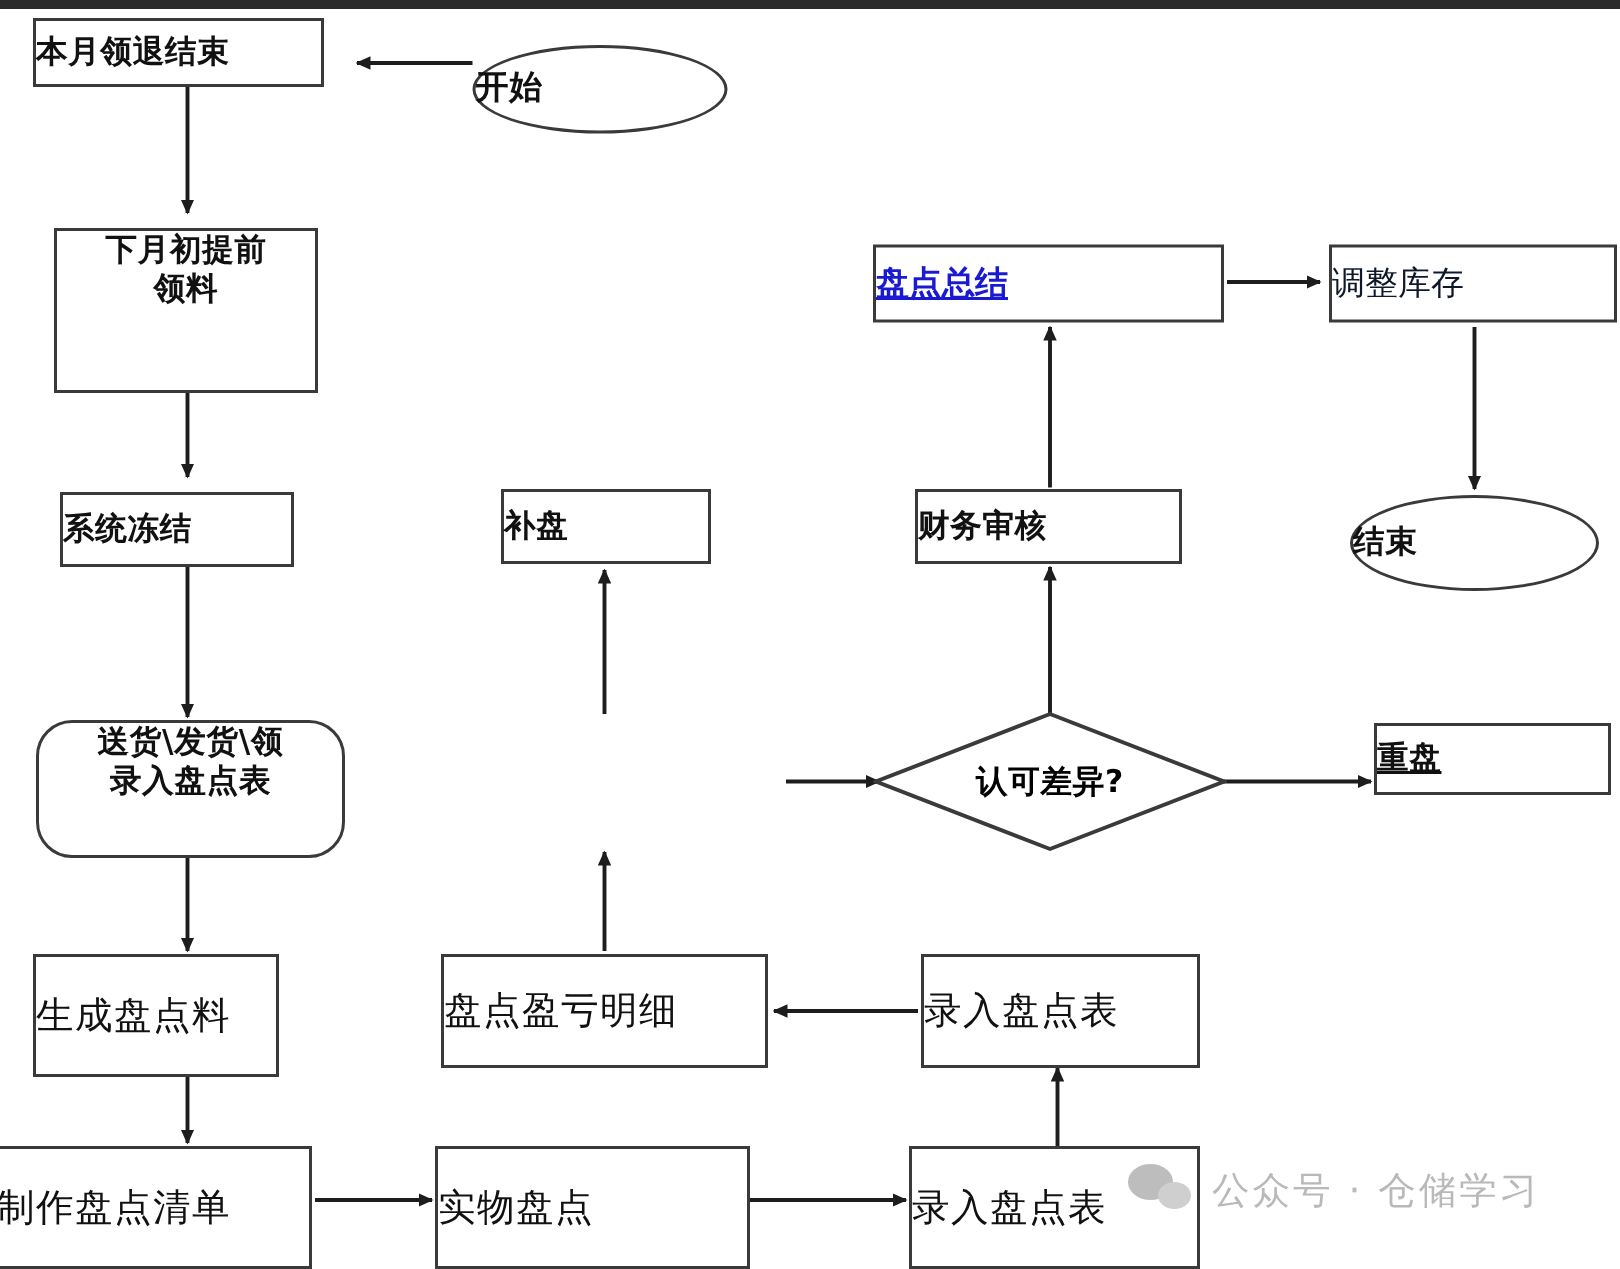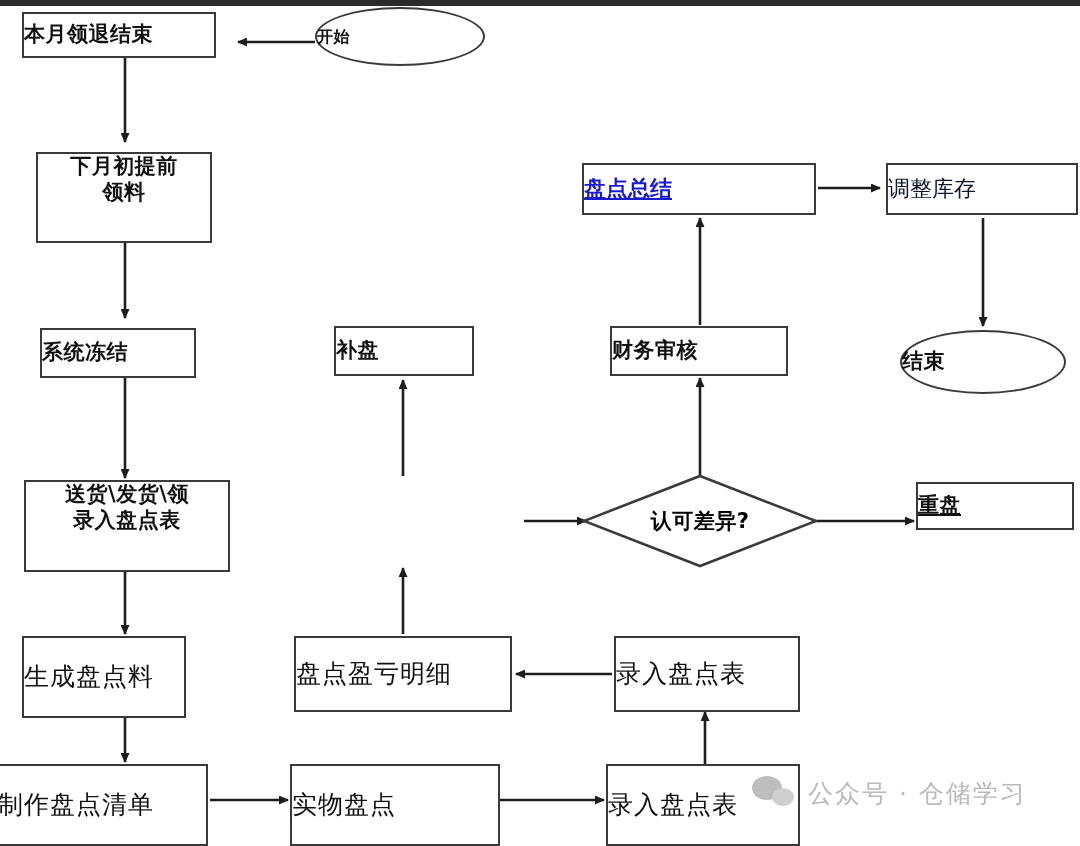--- a/index.html
+++ b/index.html
@@ -166,38 +166,38 @@
       <path d="M700,476 L700,378"></path>
 
       <path d="M700,325 L700,218"></path>
 
       <path d="M818,188 L880,188"></path>
 
       <path d="M983,218 L983,326"></path>
     </g>
   </svg>
 
-  <div class="node ellipse t-bold" style="left:315px; top:7px; width:170px; height:59px; font-size:16px;">
+  <div class="node ellipse t-bold" style="left:315px; top:30px; width:170px; height:59px; font-size:22px;">
     <span>开始</span>
   </div>
 
   <div class="node box t-bold" style="left:22px; top:12px; width:194px; height:46px; font-size:21px;">
     <span>本月领退结束</span>
   </div>
 
-  <div class="node box t-bold two-line" style="left:36px; top:152px; width:176px; height:91px; font-size:21px;">
+  <div class="node box t-bold two-line" style="left:36px; top:152px; width:176px; height:110px; font-size:21px;">
     <span>下月初提前</span>
     <span>领料</span>
   </div>
 
   <div class="node box t-bold" style="left:40px; top:328px; width:156px; height:50px; font-size:21px;">
     <span>系统冻结</span>
   </div>
 
-  <div class="node box t-bold two-line" style="left:24px; top:480px; width:206px; height:92px; font-size:21px;">
+  <div class="node box t-bold two-line" style="left:24px; top:480px; width:206px; height:92px; font-size:21px;border-radius:24px;">
     <span>送货\发货\领</span>
     <span>录入盘点表</span>
   </div>
 
   <div class="node box t-reg" style="left:22px; top:636px; width:164px; height:82px; font-size:25px;">
     <span>生成盘点料</span>
   </div>
 
   <div class="node box t-reg" style="left:-4px; top:764px; width:212px; height:82px; font-size:25px;">
     <span>制作盘点清单</span>

